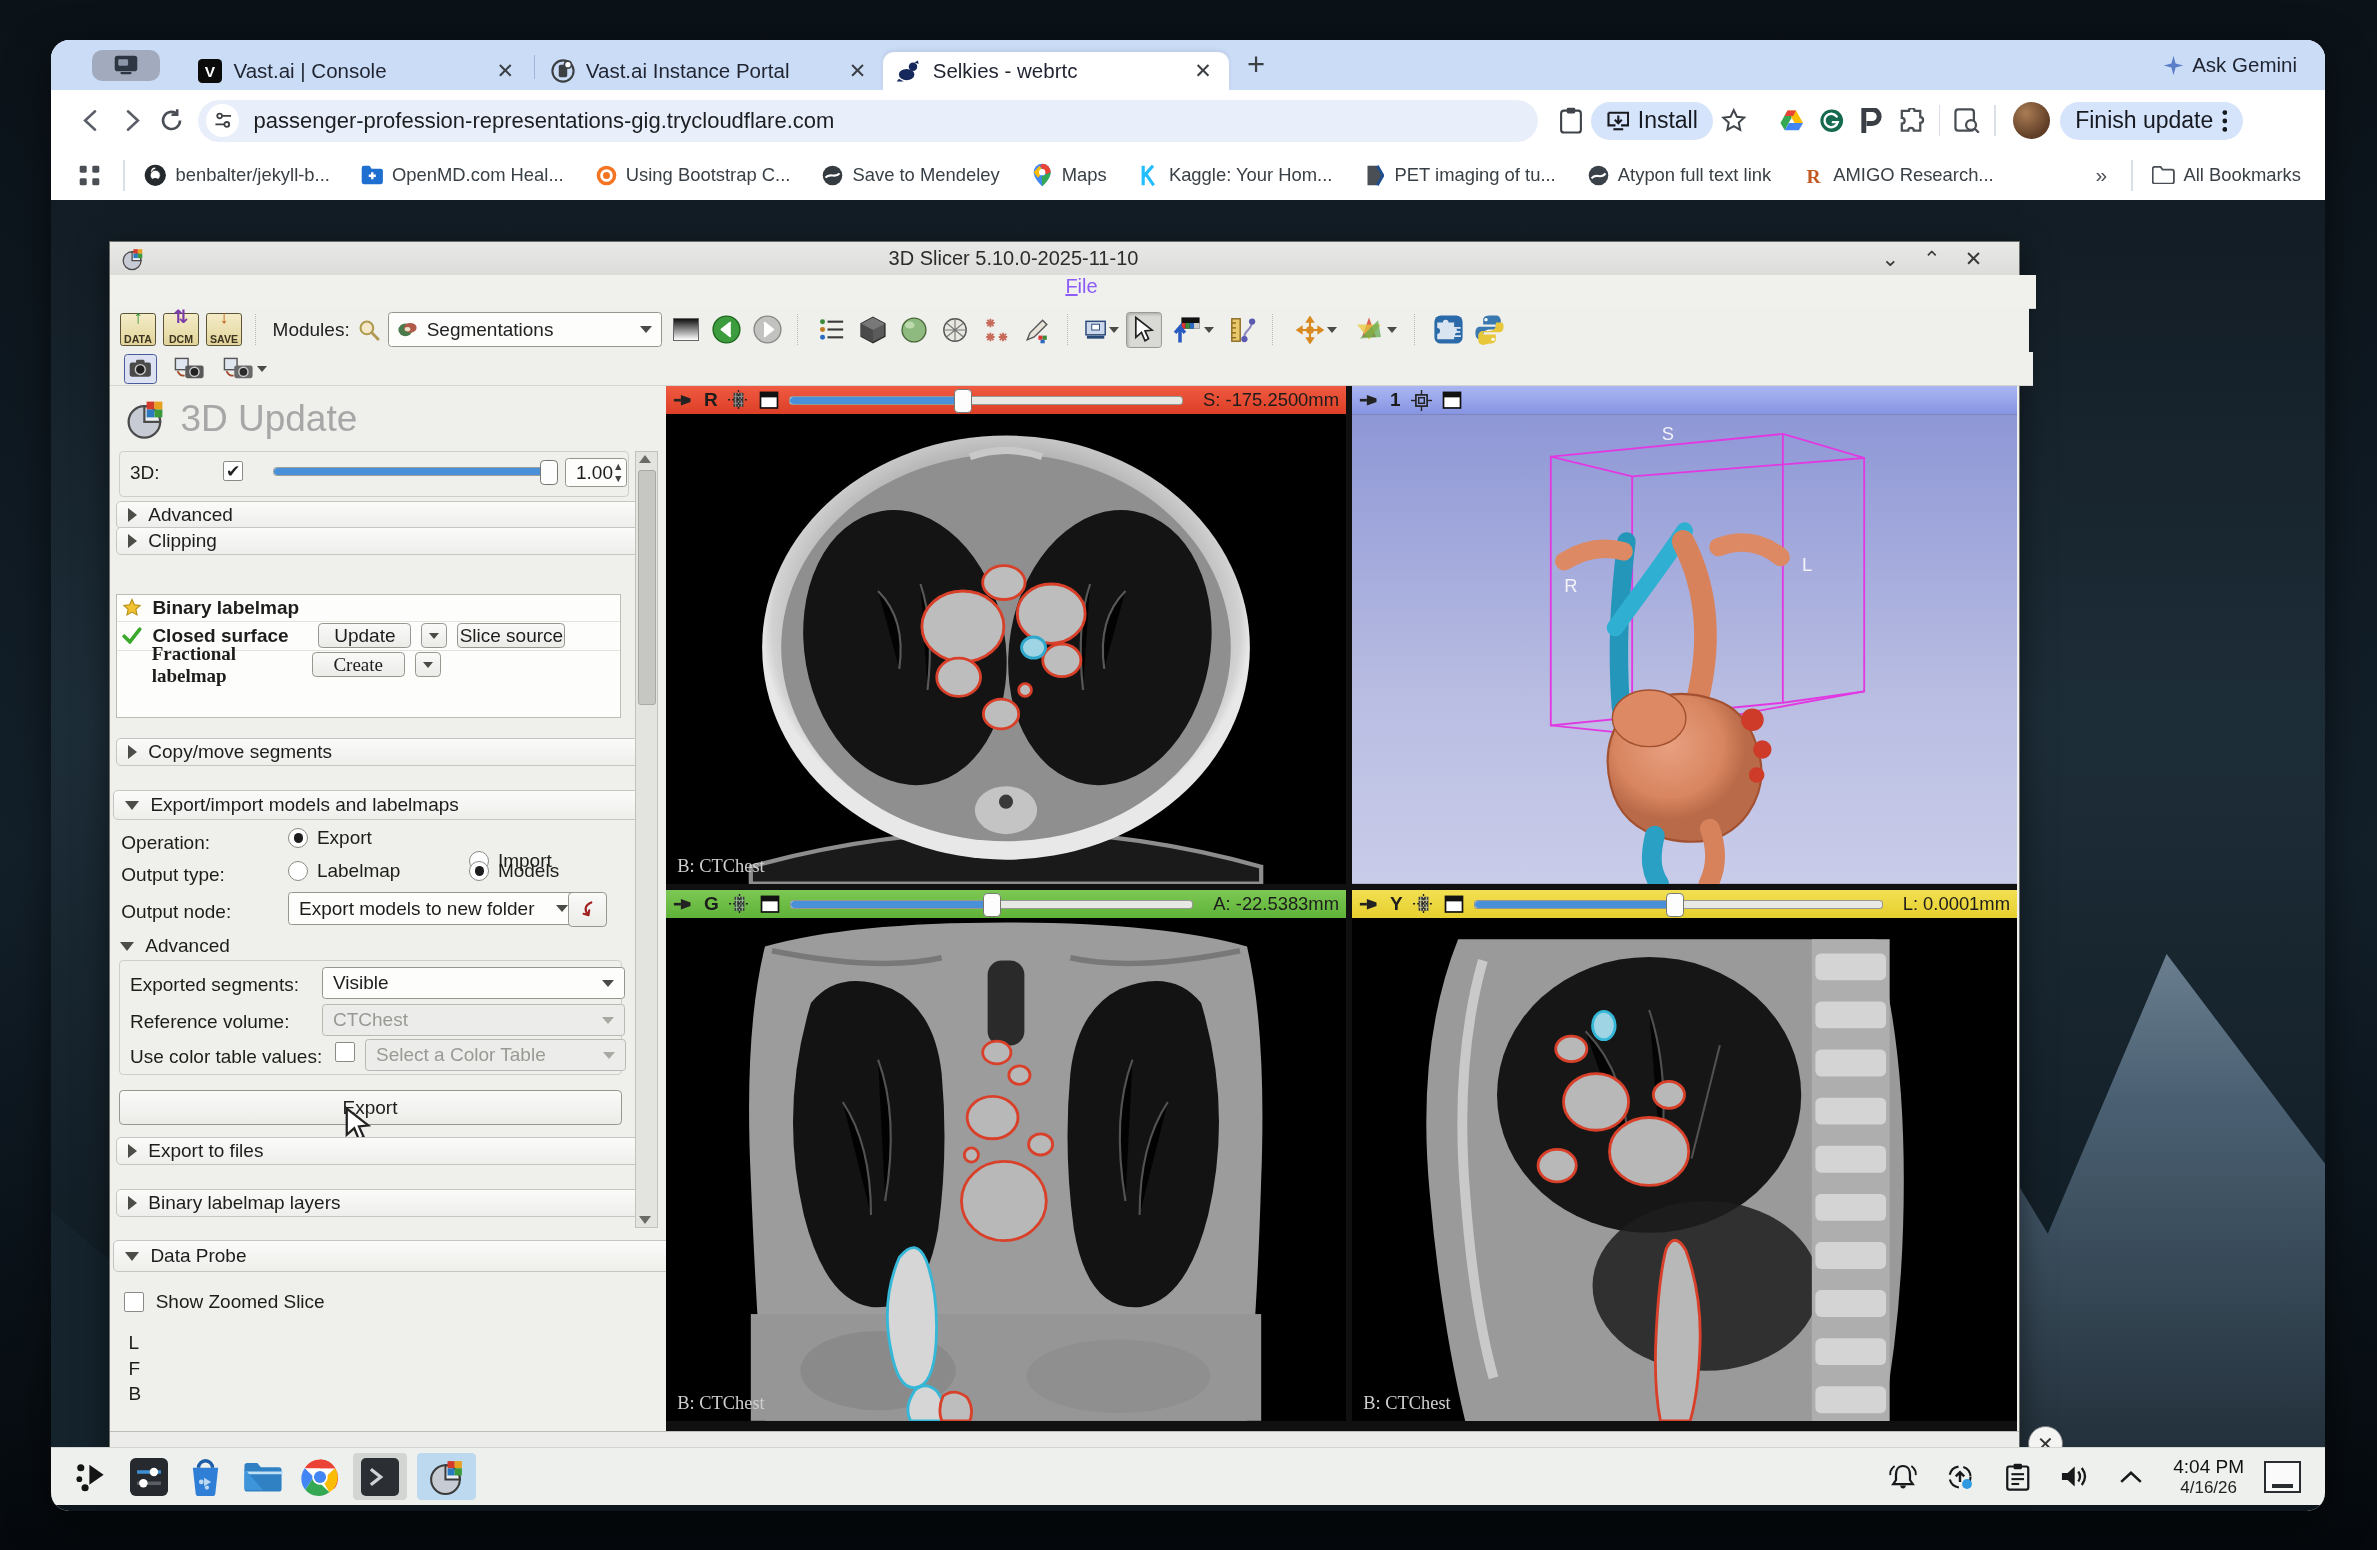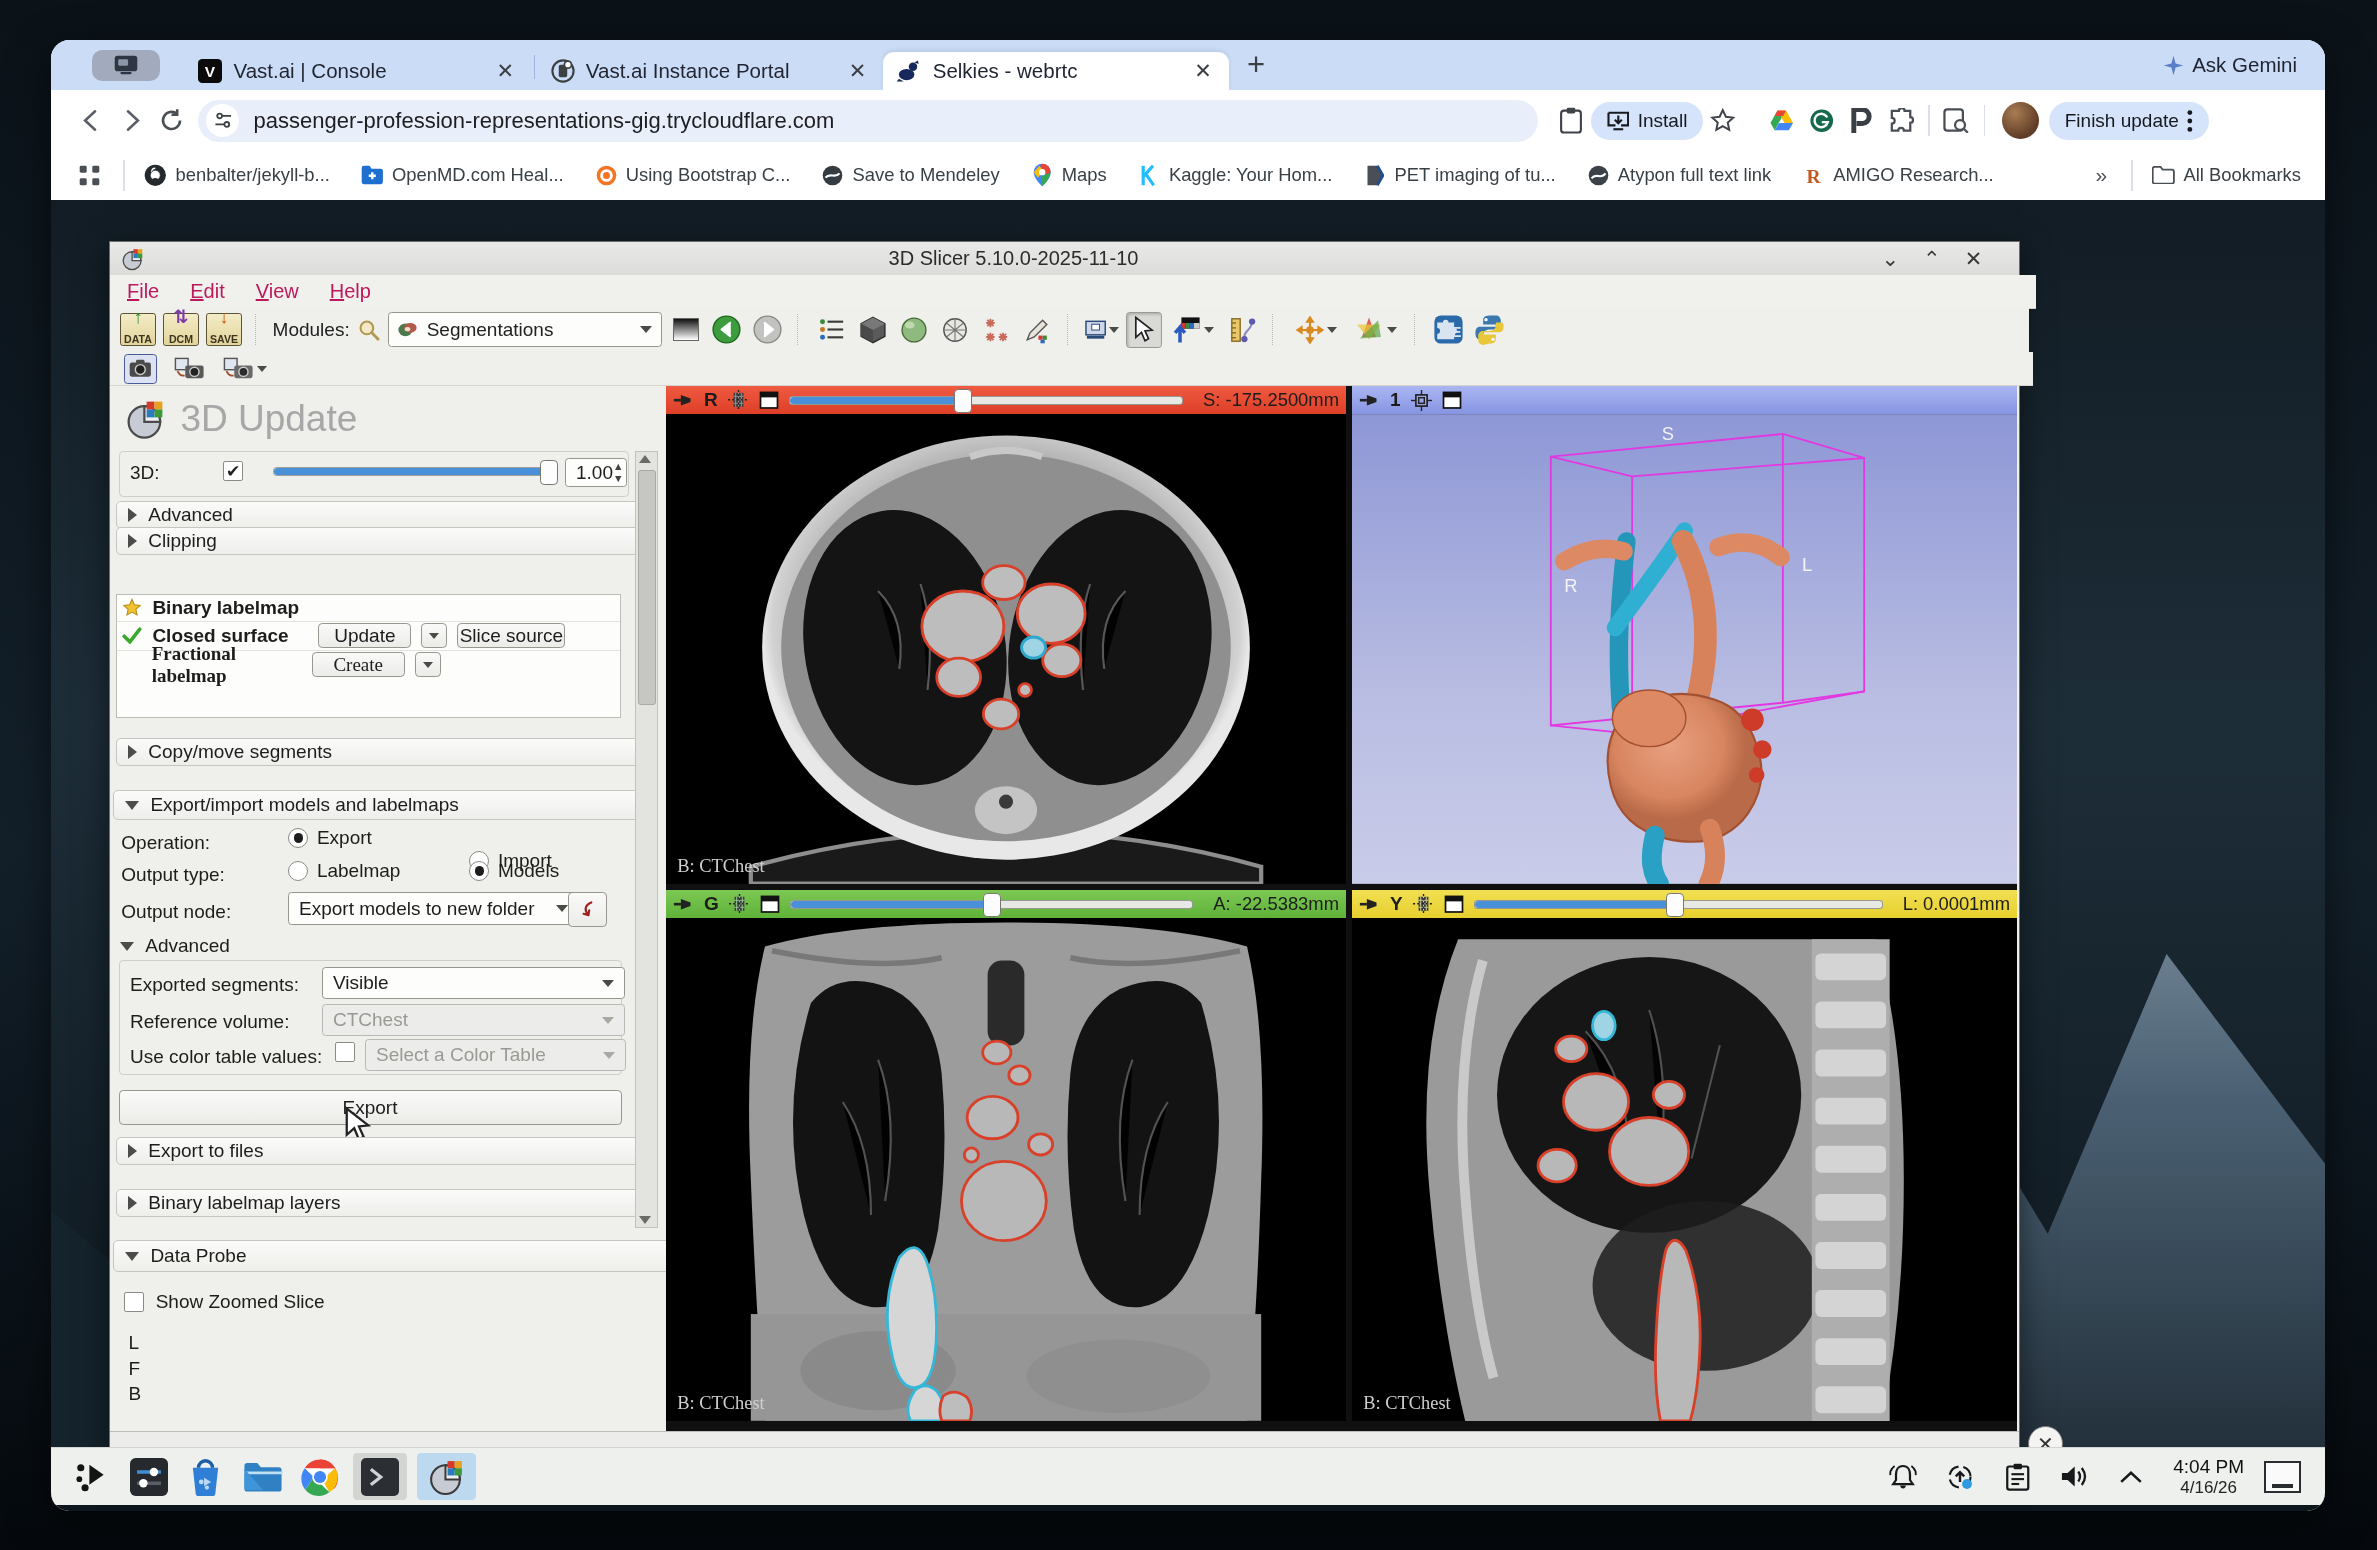--- a/index.html
+++ b/index.html
@@ -20,41 +20,41 @@
   .tab .ttl{flex:1;margin-left:11.3px;white-space:nowrap;overflow:hidden;}
   .tclose{font-size:21px;color:#3c4045;padding:0 4.2px;}
   .tsep{width:1.4px;height:24px;background:#9fb4da;margin:0 2.8px;position:relative;top:2.1px;}
   .toolbar{left:0;top:50px;width:100%;height:61px;background:#fff;display:flex;align-items:center;}
   .navic{width:40px;height:40px;display:flex;align-items:center;justify-content:center;color:#55595f;}
   .omni{height:42px;background:#e9effa;border-radius:22.6px;display:flex;align-items:center;
         flex:0 0 1329px;margin-left:7px;padding:0 5.7px;}
   .omni .site{width:33px;height:33px;border-radius:50%;background:#fff;display:flex;align-items:center;justify-content:center;margin-left:2.8px;}
   .omni .url{font-size:22px;color:#1c1e22;margin-left:14px;}
   .chip{height:38px;border-radius:20px;background:#d5e4fb;display:flex;align-items:center;padding:0 15.6px;gap:8.5px;
-        color:#16191f;font-size:19px;}
+        color:#16191f;font-size:23px;}
   .vdiv{width:1.4px;height:31px;background:#dadfe8;margin:0 7px;}
   .bookmarks{left:0;top:110px;width:100%;height:50px;background:#fff;border-bottom:1.4px solid #e7eaee;
              display:flex;align-items:center;font-size:18.4px;color:#394046;}
   .bm{display:flex;align-items:center;gap:8.5px;margin-right:31px;white-space:nowrap;}
   .bmic{width:22.6px;height:22.6px;display:flex;align-items:center;justify-content:center;flex:0 0 auto;}
   
   .page{left:0;top:160px;width:2274px;height:1311px;overflow:hidden;
         background:linear-gradient(180deg,#121c24 0%,#1d2d38 40%,#0d161d 100%);}
   .mtnR{right:0;bottom:61px;width:990px;height:636px;opacity:.9;
         background:linear-gradient(180deg,#93a6b5 0%,#50677a 45%,#25333e 100%);
         clip-path:polygon(0 100%,10% 62%,22% 84%,34% 40%,46% 74%,58% 30%,72% 66%,84% 22%,100% 55%,100% 100%);}
   .mtnL{left:0;bottom:61px;width:849px;height:368px;background:#15232c;
         clip-path:polygon(0 100%,0 35%,14% 62%,28% 40%,44% 78%,62% 55%,78% 88%,100% 72%,100% 100%);}
   
   .slicer{left:58px;top:41px;width:1909px;height:1224px;background:#efefec;border:0.7px solid #6d6d6a;
           box-shadow:0 7px 28px rgba(0,0,0,.5);}
   .s-title{left:0;top:0;width:100%;height:33px;background:linear-gradient(#e9e9e7,#dcdcda);
            border-bottom:0.7px solid #b4b4b0;display:flex;align-items:center;font-size:20px;color:#2c2c2c;}
   .s-menu{left:0;top:33px;width:100%;height:33px;background:#f0f0ed;border-bottom:0.7px solid #cfcfcb;
-          display:flex;align-items:center;gap:31px;padding-left:17px;font-size:20px;color:#be185d;}
+          display:flex;align-items:center;gap:31px;padding-left:17px;font-size:20px;color:#8b5cf6;flex-direction:column;}
   .mi{display:inline-block;}
   .mi::first-letter{text-decoration:underline;}
   .s-tool{left:0;top:65px;width:100%;height:45px;background:#efefec;border-bottom:0.7px solid #d4d4d0;
           display:flex;align-items:center;gap:7px;padding-left:10px;font-size:19px;color:#222;}
   .s-tool2{left:0;top:110px;width:100%;height:33px;background:#efefec;border-bottom:0.7px solid #d4d4d0;
            display:flex;align-items:center;gap:15.6px;padding-left:14px;}
   .tsepd{width:4.2px;height:31px;border-left:1.4px dotted #b9b9b4;margin:0 5.7px;}
   .folderic{width:34px;height:31px;position:relative;background:linear-gradient(#f4ecc8,#e2d49a);
             border:1.4px solid #5c5337;border-radius:2.8px;font-size:10.6px;font-weight:bold;color:#3c3320;
             display:flex;align-items:flex-end;justify-content:center;}

